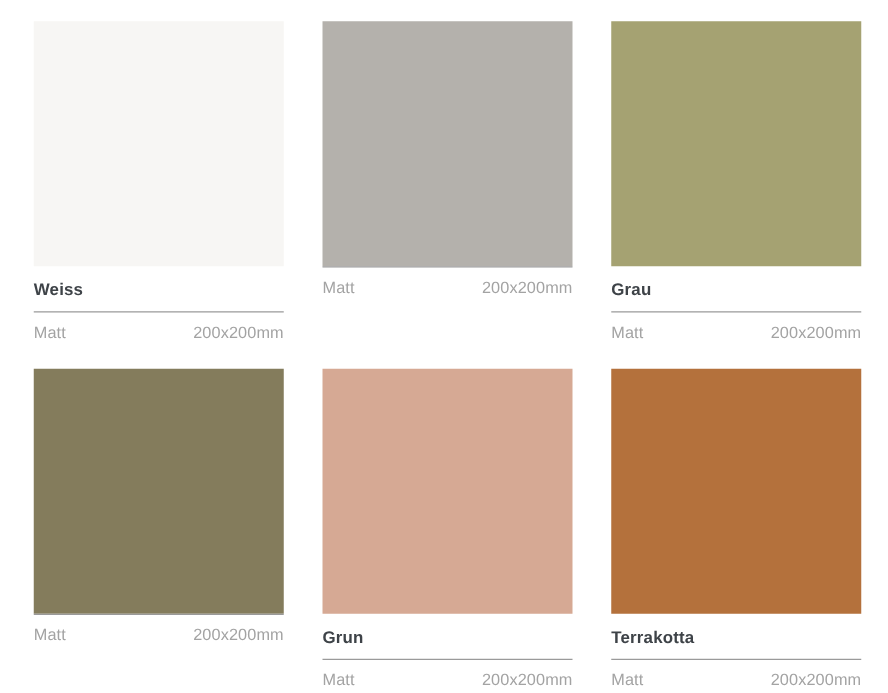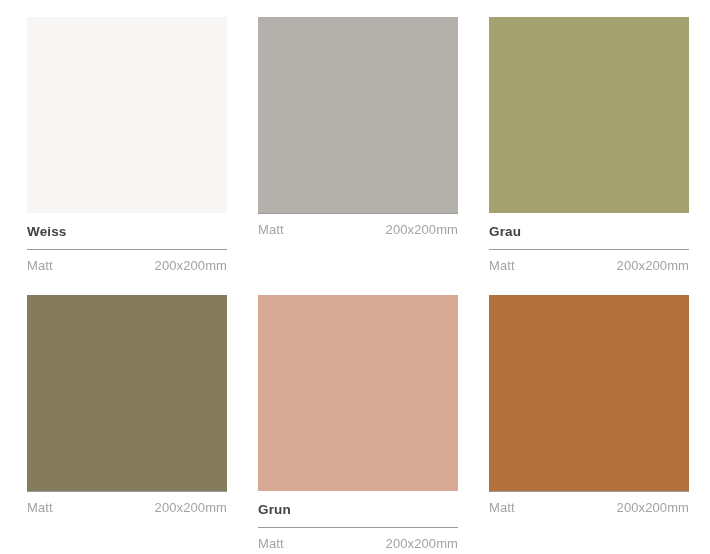--- a/index.html
+++ b/index.html
@@ -118,19 +118,20 @@
       <div class="swatch-color" style="background-color: rgb(214, 169, 148);"></div>
       <div class="swatch-name">Grun</div>
       <div class="swatch-divider"></div>
       <div class="swatch-meta">
         <span class="swatch-finish">Matt</span>
         <span class="swatch-size">200x200mm</span>
       </div>
     </div>
     <div class="swatch-card">
       <div class="swatch-color" style="background-color: rgb(180, 113, 60);"></div>
+      <div class="swatch-name">Terrakotta</div>
       <div class="swatch-divider"></div>
       <div class="swatch-meta">
         <span class="swatch-finish">Matt</span>
         <span class="swatch-size">200x200mm</span>
       </div>
     </div>
   </div>
 
 </body></html>

